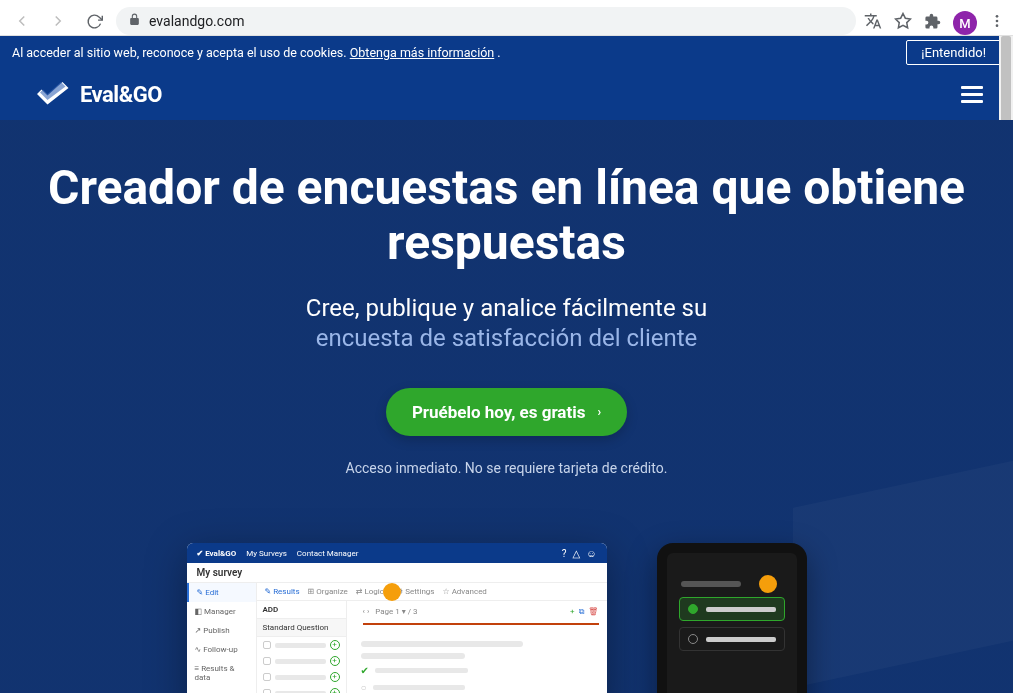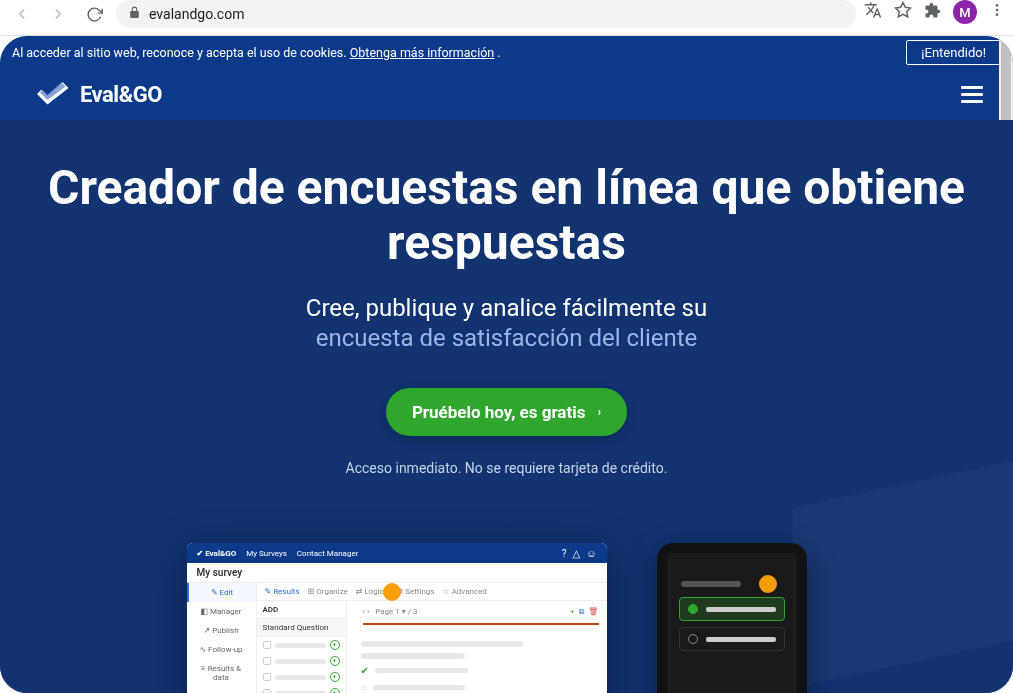--- a/index.html
+++ b/index.html
@@ -1,28 +1,28 @@
 <!DOCTYPE html>
 <html><head>
 <meta charset="utf-8">
 <style>
   * { margin: 0; padding: 0; box-sizing: border-box; font-family: -apple-system, BlinkMacSystemFont, "Segoe UI", Roboto, Arial, sans-serif; }
   body { width: 1013px; height: 693px; overflow: hidden; background: #fff; }
 
   
-  .chrome { height: 36px; background: #fff; display: flex; align-items: flex-start; padding: 0 8px; gap: 8px; border-bottom: 1px solid #e0e0e0; }
+  .chrome { height: 36px; background: #fff; display: flex; align-items: flex-end; padding: 0 8px; gap: 8px; border-bottom: 1px solid #e0e0e0; }
   .chrome .nav-btn { width: 28px; height: 28px; display:flex; align-items:center; justify-content:center; color:#5f6368; border-radius:50%; cursor:default; }
   .chrome .nav-btn.disabled { color:#bdbdbd; }
   .addr { flex: 1; height: 28px; background:#f1f3f4; border-radius: 14px; display:flex; align-items:center; padding: 0 12px; gap:8px; color:#202124; font-size:14px; }
   .addr .lock { color:#5f6368; }
   .chrome .right { display:flex; align-items:center; gap:12px; color:#5f6368; }
   .avatar { width:24px; height:24px; border-radius:50%; background:#8e24aa; color:#fff; display:flex; align-items:center; justify-content:center; font-size:13px; font-weight:500; }
 
   
-  .page { position:relative; height: calc(693px - 36px); overflow:hidden;border-radius:27px; }
+  .page { position:relative; height: calc(693px - 36px); overflow:hidden; }
   .scrollbar { position:absolute; right:0; top:0; bottom:0; width:14px; background:#f1f1f1; }
   .scrollbar .thumb { position:absolute; top:0; right:2px; width:10px; height:90px; background:#c1c1c1; border-radius:2px; }
 
   .cookie { height:32px; background:#0b3a8a; color:#fff; display:flex; align-items:center; justify-content:space-between; padding:0 12px; font-size:12.5px; }
   .cookie a { color:#fff; text-decoration:underline; }
   .cookie .btn { border:1px solid #fff; padding:4px 14px; font-size:13px; border-radius:2px; cursor:pointer; }
 
   .navbar { height:52px; background:#0b3a8a; display:flex; align-items:center; justify-content:space-between; padding:0 30px 0 34px; }
   .brand { display:flex; align-items:center; gap:10px; color:#fff; font-weight:700; font-size:22px; letter-spacing:-0.5px; }
   .brand svg { width:36px; height:26px; }
@@ -39,21 +39,21 @@
 
   
   .mockwrap { position:absolute; bottom:-20px; left:50%; transform:translateX(-50%); width:640px; }
   .mock { width:420px; background:#fff; border-radius:6px; box-shadow:0 10px 40px rgba(0,0,0,0.35); overflow:hidden; font-size:9px; color:#333; }
   .mock .topbar { height:20px; background:#0b3a8a; display:flex; align-items:center; justify-content:space-between; padding:0 10px; color:#fff; }
   .mock .topbar .l { display:flex; gap:10px; align-items:center; font-size:8px; }
   .mock .topbar .r { display:flex; gap:6px; font-size:10px; }
   .mock .title { padding:4px 10px; font-size:10px; font-weight:600; border-bottom:1px solid #eee; text-align:left; }
   .mock .body { display:flex; }
   .mock .side { width:70px; border-right:1px solid #eee; text-align:left; }
-  .mock .side div { padding:5px 8px; font-size:8px; color:#666;text-align:center; }
+  .mock .side div { padding:5px 8px; font-size:8px; color:#666; }
   .mock .side div.active { color:#2a6fd6; border-left:2px solid #2a6fd6; background:#f5f9ff; }
   .mock .main { flex:1; }
   .mock .tabs { display:flex; gap:8px; padding:4px 8px; border-bottom:1px solid #eee; font-size:8px; color:#888; text-align:left; position:relative; }
   .mock .tabs .t.active { color:#2a6fd6; }
   .mock .cols { display:flex; }
   .mock .col1 { width:90px; border-right:1px solid #eee; text-align:left; }
   .mock .col1 .hdr { padding:4px 6px; font-size:8px; font-weight:600; border-bottom:1px solid #eee; }
   .mock .col1 .sq { padding:4px 6px; font-size:8px; background:#f7f7f7; border-bottom:1px solid #eee; }
   .mock .qrow { display:flex; align-items:center; gap:4px; padding:3px 6px; }
   .mock .qrow .box { width:8px; height:8px; border:1px solid #ccc; border-radius:2px; }

